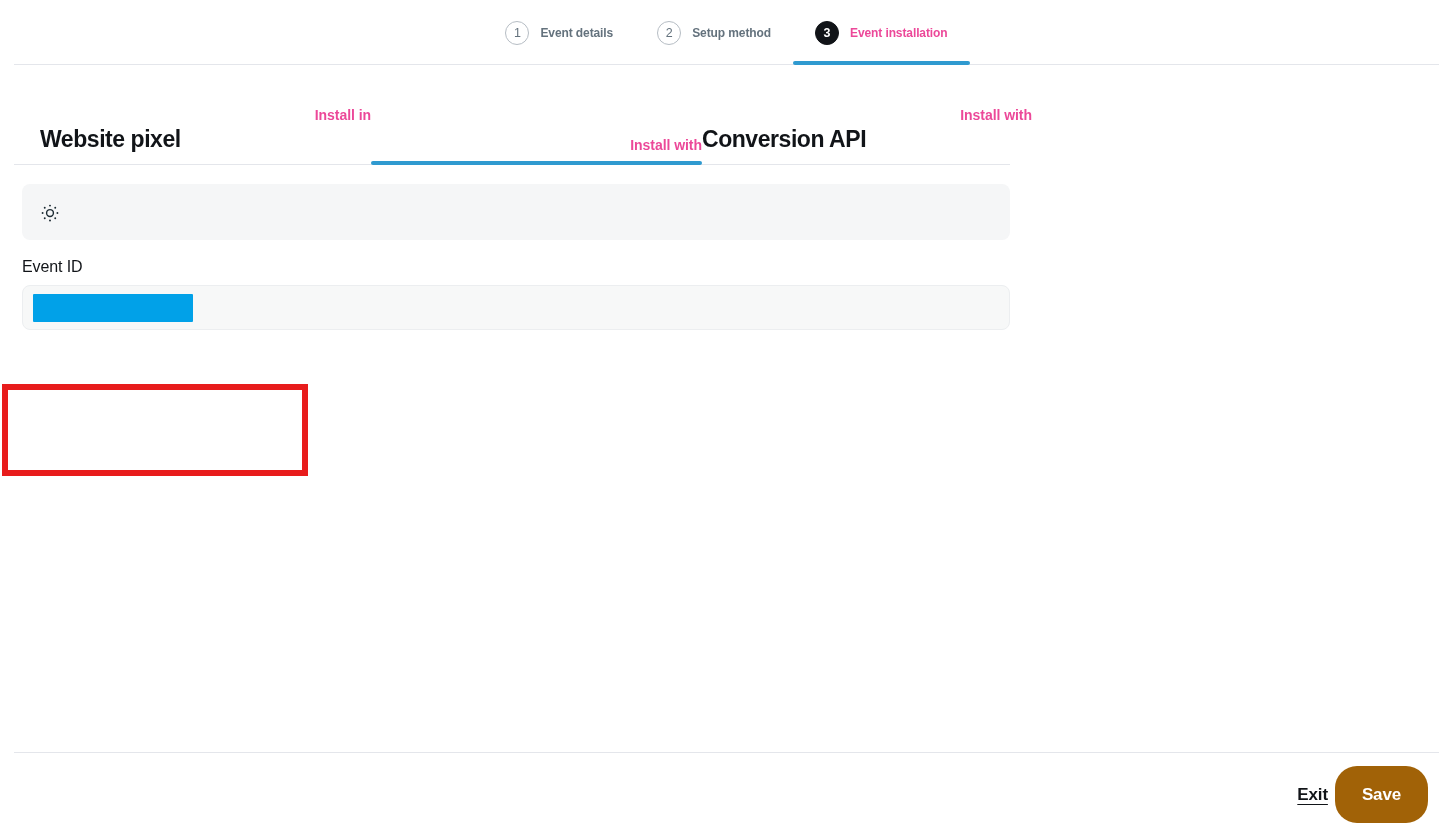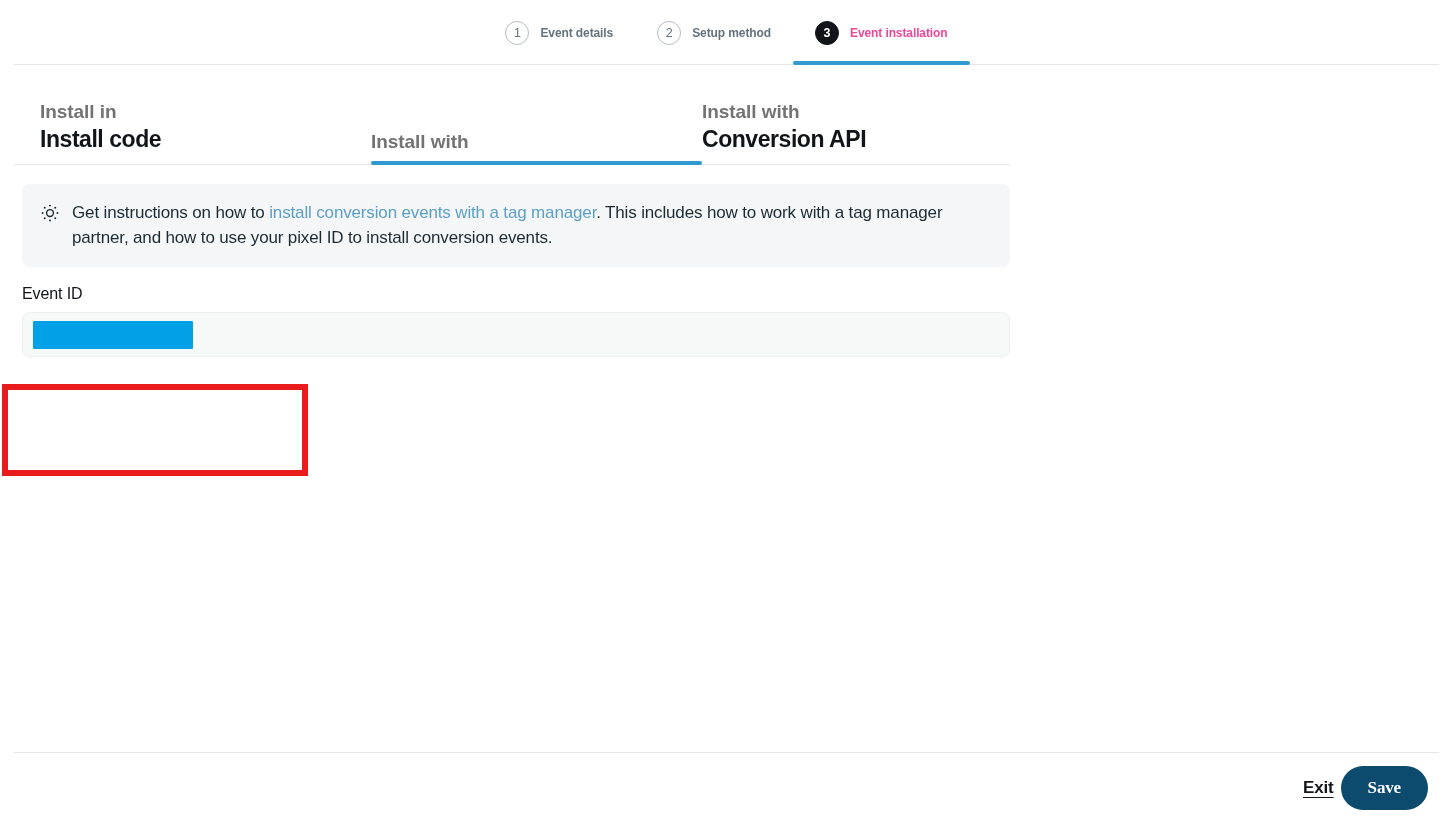--- a/index.html
+++ b/index.html
@@ -109,25 +109,26 @@
     height: 1px;
     background: #e4e6eb;
   }
   .itab {
     position: relative;
     box-sizing: border-box;
     padding-bottom: 10px;
     cursor: pointer;
   }
   .itab-kicker {
-    font-size: 19px;
-    font-weight: 700;
-    color: #737373;
+    font-size: 14px;
+    font-weight: 700;
+    color: #ec4899;
     line-height: 1.35;
     letter-spacing: -0.05px;
+    text-align: right;
   }
   .itab-title {
     font-size: 23px;
     font-weight: 700;
     color: #111418;
     line-height: 1.3;
     letter-spacing: -0.45px;
     white-space: nowrap;
   }
   .itab-underline {
@@ -247,30 +248,30 @@
   .exit-link {
     font-size: 17px;
     font-weight: 700;
     color: #111418;
     text-decoration: underline;
     text-underline-offset: 4px;
     cursor: pointer;
     letter-spacing: -0.15px;
   }
   .save-button {
-    background: #0c4a6e;
+    background: #a16207;
     color: #ffffff;
     font-size: 17px;
     font-weight: 700;
     border: none;
     border-radius: 22px;
-    height: 44px;
+    height: 57px;
     padding: 0 27px;
     cursor: pointer;
-    font-family: Liberation Serif, serif;
+    font-family: Liberation Sans, sans-serif;
     letter-spacing: -0.15px;
   }
 </style>
 </head>
 <body>
 
 <div class="stepper">
   <div class="stepper-divider"></div>
 
   <div class="step inactive">
@@ -290,21 +291,21 @@
   </div>
 </div>
 
 <div class="content">
 
   <div class="install-tabs">
     <div class="install-tabs-divider"></div>
 
     <div class="itab itab-1">
       <div class="itab-kicker">Install in</div>
-      <div class="itab-title">Install code</div>
+      <div class="itab-title">Website pixel</div>
     </div>
 
     <div class="itab itab-2">
       <div class="itab-kicker">Install with</div>
       <span class="itab-underline"></span>
     </div>
 
     <div class="itab itab-3">
       <div class="itab-kicker">Install with</div>
       <div class="itab-title">Conversion API</div>
@@ -316,21 +317,20 @@
       <circle cx="12" cy="12" r="4.1" fill="none" stroke="#1c2b33" stroke-width="1.7"></circle>
       <circle cx="12" cy="3.1" r="1.15" fill="#1c2b33"></circle>
       <circle cx="12" cy="20.9" r="1.15" fill="#1c2b33"></circle>
       <circle cx="3.1" cy="12" r="1.15" fill="#1c2b33"></circle>
       <circle cx="20.9" cy="12" r="1.15" fill="#1c2b33"></circle>
       <circle cx="5.7" cy="5.7" r="1.15" fill="#1c2b33"></circle>
       <circle cx="18.3" cy="18.3" r="1.15" fill="#1c2b33"></circle>
       <circle cx="18.3" cy="5.7" r="1.15" fill="#1c2b33"></circle>
       <circle cx="5.7" cy="18.3" r="1.15" fill="#1c2b33"></circle>
     </svg>
-    <div class="tip-text"><span>Get instructions on how to </span><a class="tip-link">install conversion events with a tag manager</a><span>. This includes how to work with a tag manager partner, and how to use your pixel ID to install conversion events.</span></div>
   </div>
 
   <div class="field-block">
     <label class="field-label">Event ID</label>
     <div class="field-input">
       <div class="redaction"></div>
     </div>
   </div>
 
   <div class="annotation-box"></div>

